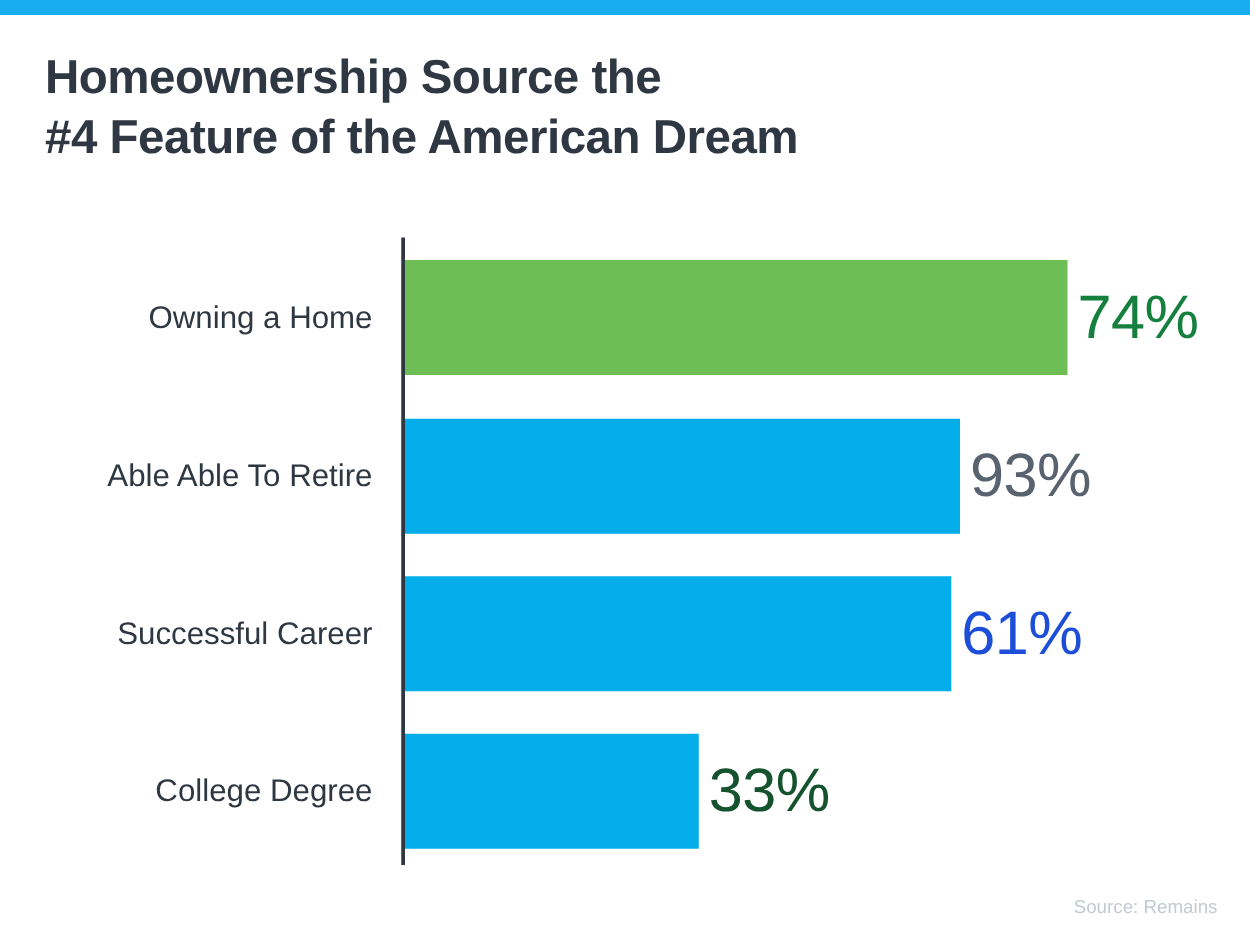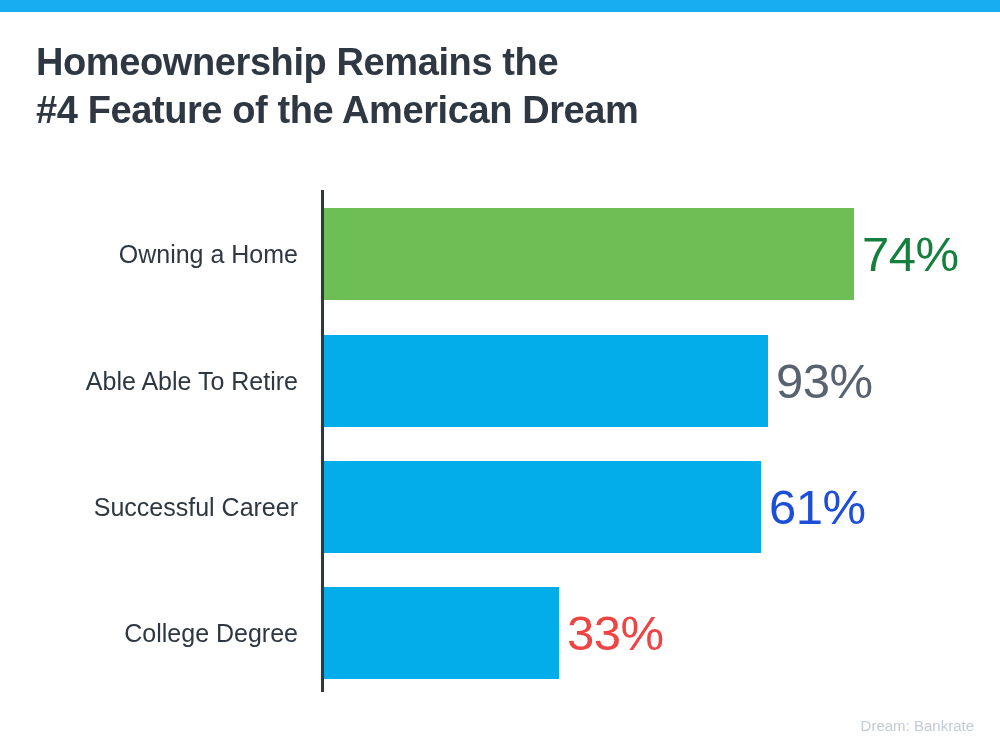--- a/index.html
+++ b/index.html
@@ -116,21 +116,21 @@
     font-size: 15px;
     white-space: nowrap;
   }
 </style>
 </head>
 <body>
 
 <div id="top-accent-bar" style="background: rgb(24, 173, 238);"></div>
 
 <div id="chart-title" style="color: rgb(46, 55, 66);">
-  <span class="title-line">Homeownership Remains the</span>
+  <span class="title-line">Homeownership Source the</span>
   <span class="title-line">#4 Feature of the American Dream</span>
 </div>
 
 <div id="plot-area">
   <div id="y-axis-line" style="background: rgb(46, 55, 66);"></div>
 
   <div class="bar-row" style="top: 208px;">
     <div class="bar-category-label">Owning a Home</div>
     <div class="bar-track" style="width: 530px;">
       <div class="bar-fill" style="background: rgb(109, 190, 85);"></div>
@@ -152,17 +152,17 @@
       <div class="bar-fill" style="background: rgb(3, 173, 233);"></div>
     </div>
     <div class="bar-value-label" style="left: 769px; color: #1d4ed8;">61%</div>
   </div>
 
   <div class="bar-row" style="top: 587px;">
     <div class="bar-category-label">College Degree</div>
     <div class="bar-track" style="width: 235px;">
       <div class="bar-fill" style="background: rgb(3, 173, 233);"></div>
     </div>
-    <div class="bar-value-label" style="left: 567px; color: #ef4444;">33%</div>
+    <div class="bar-value-label" style="left: 567px; color: #14532d;">33%</div>
   </div>
 </div>
 
-<div id="source-note" style="color: rgb(194, 203, 212);">Dream: Bankrate</div>
+<div id="source-note" style="color: rgb(194, 203, 212);">Source: Remains</div>
 
 </body></html>

